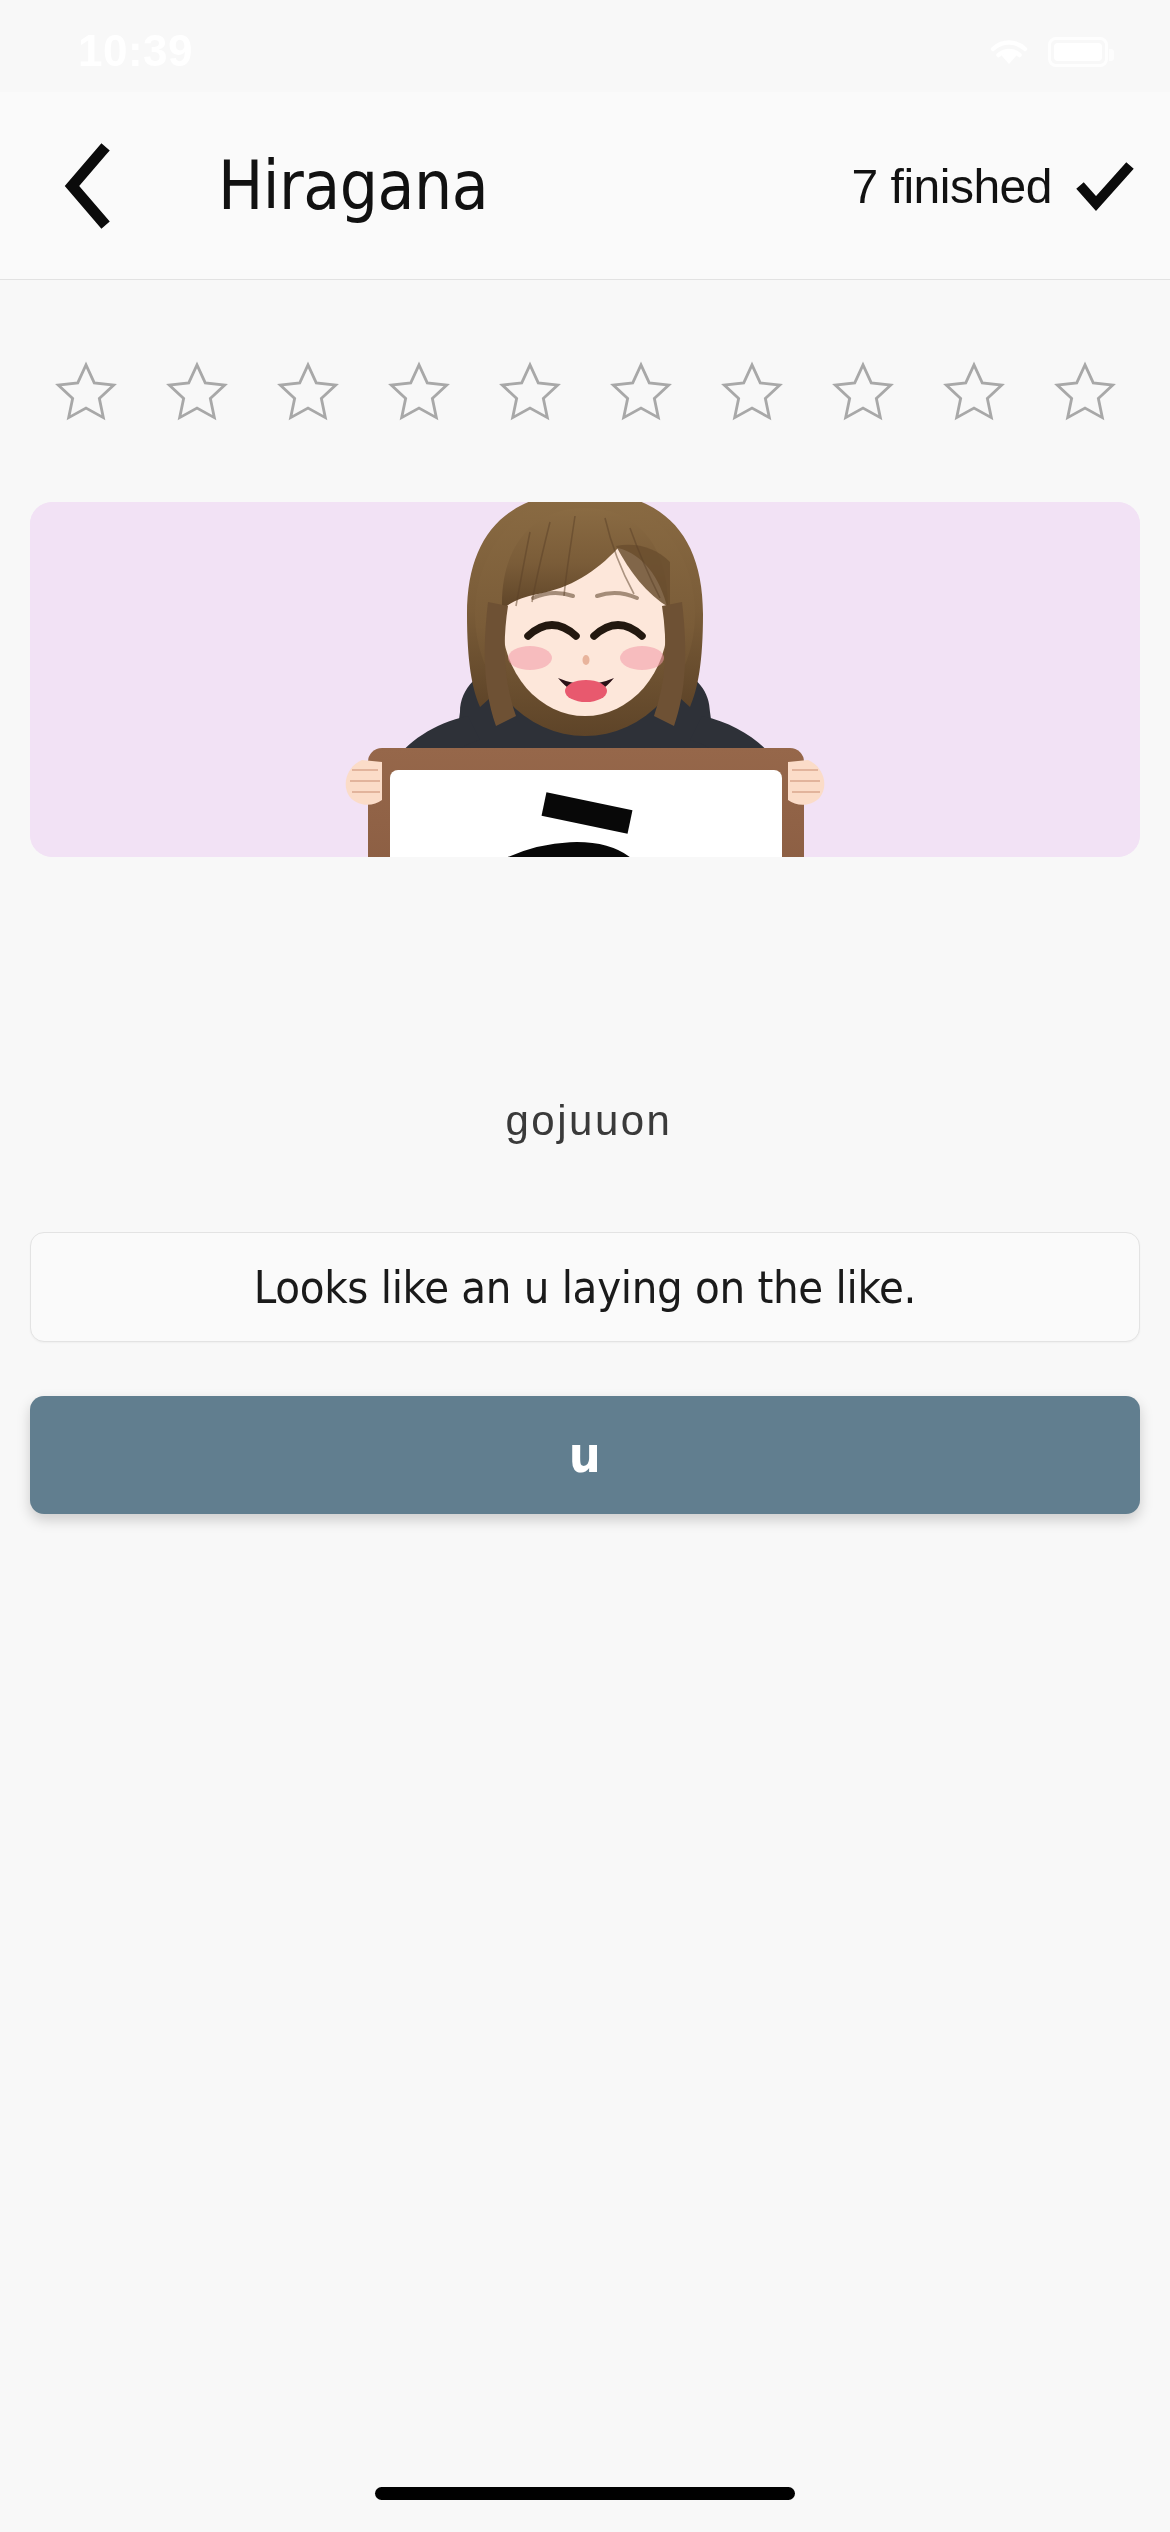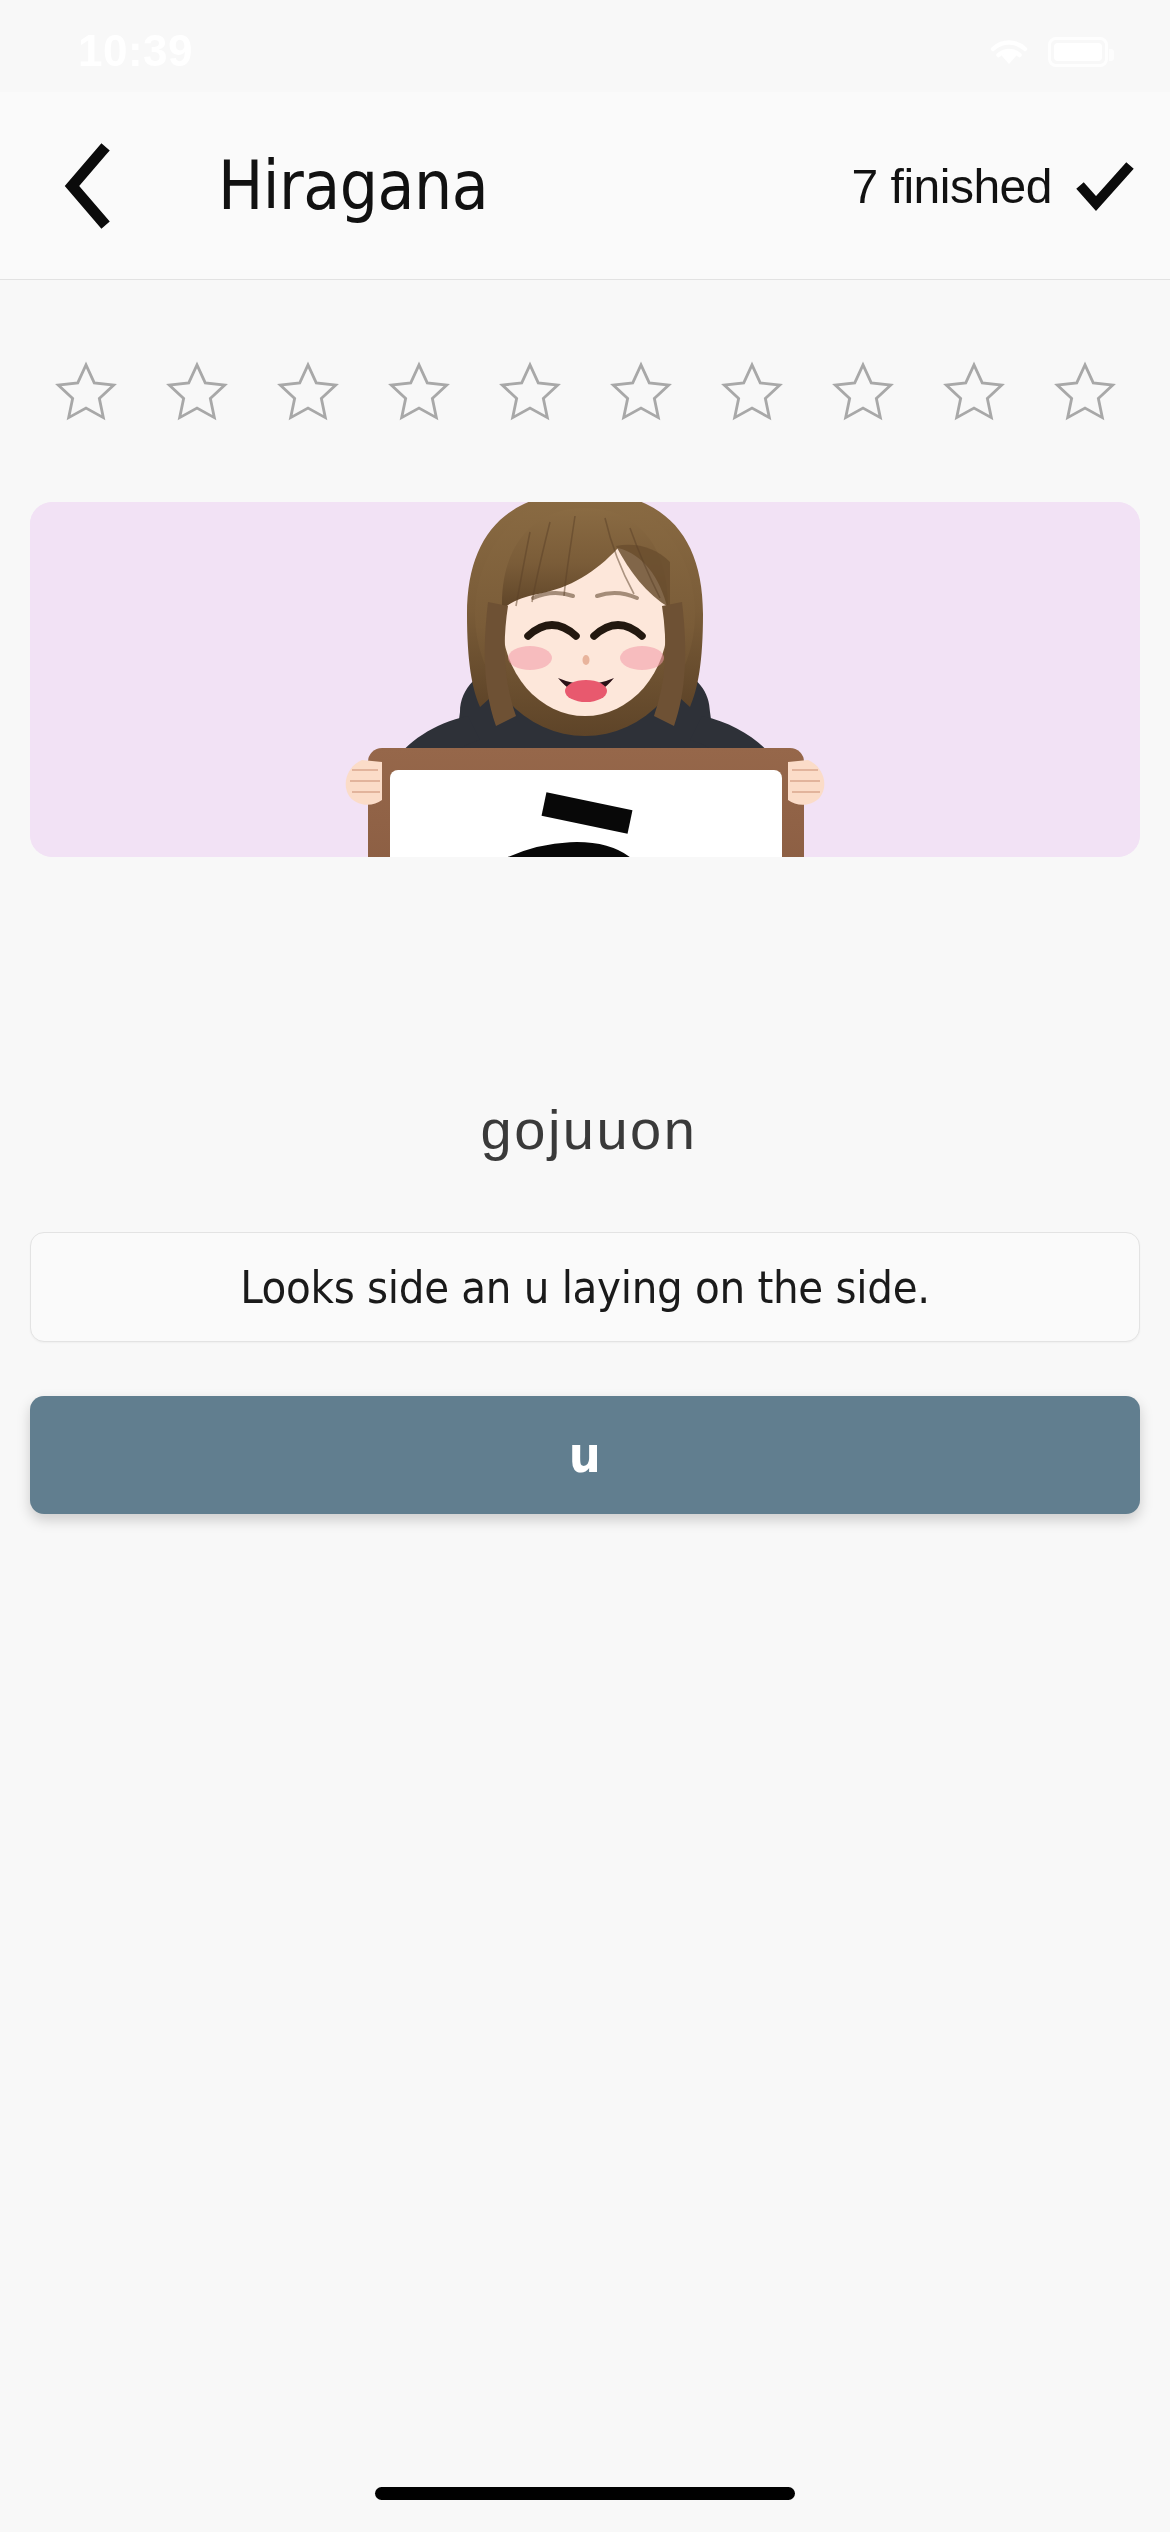--- a/index.html
+++ b/index.html
@@ -65,21 +65,21 @@
   
   .card {
     position:absolute; left:30px; top:502px; width:1110px; height:355px;
     background:#F2E2F5; border-radius:22px; overflow:hidden;
   }
   .illus { position:absolute; left:0; top:0; width:1110px; height:355px; }
 
   
   .subtitle {
     position:absolute; top:1097px; left:0; width:1170px;
-    text-align:center; font-size:56px; color:#3A3A3A;
+    text-align:center; font-size:42px; color:#3A3A3A;
     letter-spacing:2.5px; font-weight:400;padding-left:8px;
   }
 
   
   .hintbox {
     position:absolute; left:30px; top:1232px; width:1110px; height:110px;
     background:#FAFAFA; border:1px solid #E3E3E3; border-radius:14px;
     display:flex; align-items:center; justify-content:center;
     box-shadow:0 1px 2px rgba(0,0,0,.04);
   }
@@ -285,21 +285,21 @@
               <path d="M762 290 h28"></path>
           </g>
         </g>
       </g>
     </svg>
   </div>
 
   <div class="subtitle">gojuuon</div>
 
   <div class="hintbox">
-    <span class="hint-txt">Looks side an u laying on the side.</span>
+    <span class="hint-txt">Looks like an u laying on the like.</span>
   </div>
 
   <div class="answer-btn">
     <span class="answer-lbl">u</span>
   </div>
 
   <div class="home-ind"></div>
 
 </div>
 

